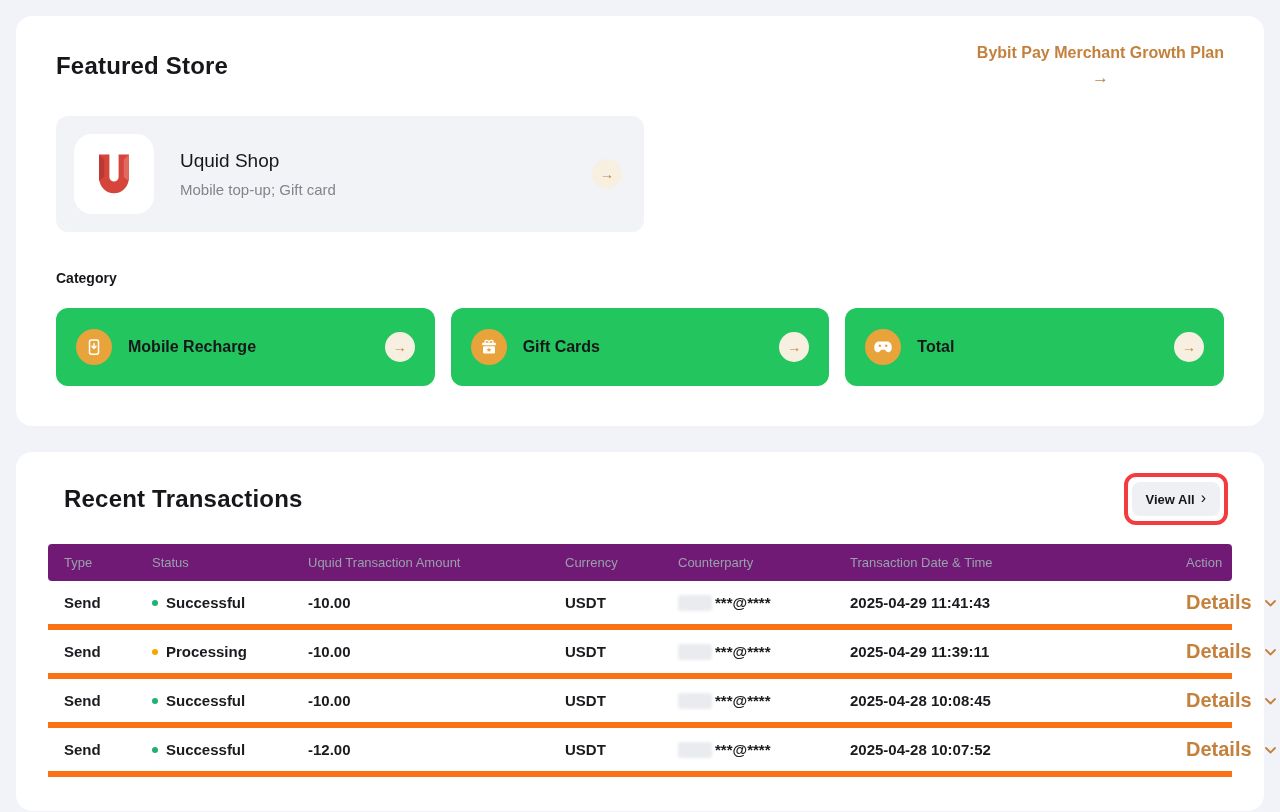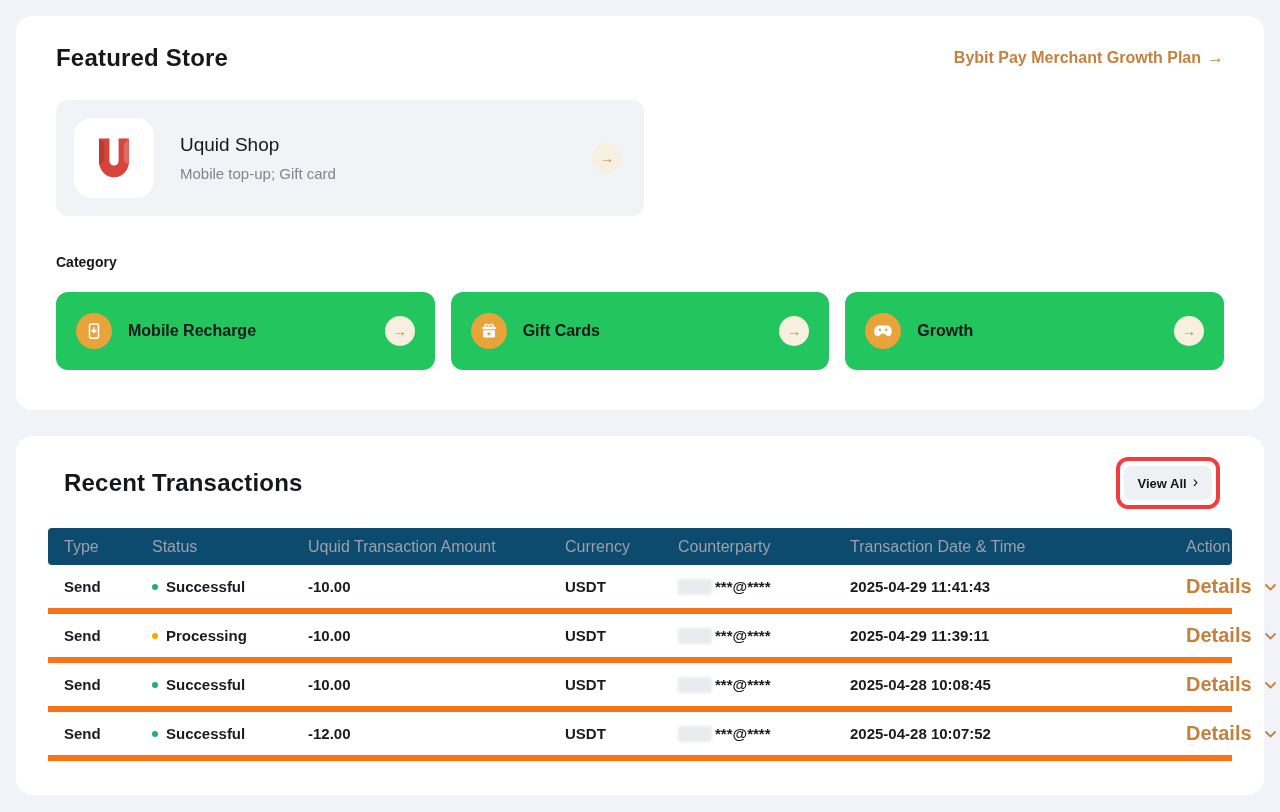--- a/index.html
+++ b/index.html
@@ -16,21 +16,21 @@
     border-radius: 16px;
     margin: 0 16px;
   }
   .panel-featured { margin-top: 16px; padding: 28px 40px 40px 40px; }
   .panel-transactions { margin-top: 26px; padding: 30px 32px 34px 32px; }
 
   .featured-header { display: flex; justify-content: space-between; align-items: center; }
   .section-title { font-size: 24px; font-weight: 700; letter-spacing: 0.2px; }
   .gold-link {
     color: #c4813d; font-size: 16px; font-weight: 700;
-    display: flex; align-items: center; gap: 6px; cursor: pointer;
+    display: flex; align-items: center; gap: 6px; cursor: pointer; flex-direction: column;
   }
   .gold-link .arrow-glyph { font-size: 17px; font-weight: 400; }
 
   .store-card {
     margin-top: 28px;
     width: 588px; height: 116px;
     background: #f2f3f6;
     border-radius: 12px;
     display: flex; align-items: center;
     padding: 0 22px 0 18px;
@@ -62,21 +62,21 @@
   }
   .cat-icon-circle {
     width: 36px; height: 36px; border-radius: 50%;
     background: #e8a33b;
     display: flex; align-items: center; justify-content: center;
     flex-shrink: 0;
   }
   .cat-label { font-size: 16px; font-weight: 700; margin-left: 16px; flex: 1; }
 
   .tx-header { display: flex; justify-content: space-between; align-items: center; padding: 0 0 0 16px; }
-  .view-all-wrap { position: relative; margin-right: 20px; }
+  .view-all-wrap { position: relative; margin-right: 12px; }
   .view-all-btn {
     height: 34px; padding: 0 14px;
     background: #eef0f4; border: none; border-radius: 8px;
     font-family: "Liberation Sans", sans-serif;
     font-size: 13px; font-weight: 700; color: #16171a;
     display: flex; align-items: center; gap: 6px; cursor: pointer;
   }
   .view-all-btn .chev { font-size: 16px; font-weight: 400; line-height: 1; margin-top: -2px; }
   .annotation-box {
     position: absolute; inset: -9px -8px;
@@ -85,22 +85,22 @@
   }
 
   .table { margin-top: 28px; padding: 0 0 0 0; }
   .thead, .trow {
     display: grid;
     grid-template-columns: 88px 156px 257px 113px 172px 336px 1fr;
     align-items: center;
     padding: 0 16px;
   }
   .thead {
-    height: 37px; background: #0c4a6e;
-    font-size: 16px; color: #9aa0ac; border-radius: 4px;
+    height: 37px; background: #701a75;
+    font-size: 13px; color: #9aa0ac; border-radius: 4px;
   }
   .th-action, .td-action { text-align: right; }
   .trow {
     height: 49px;
     border-bottom: 6px solid #f97316;
     font-size: 15px; font-weight: 700; color: #1a1b1f;
   }
   .status-cell { display: flex; align-items: center; }
   .status-dot {
     width: 6px; height: 6px; border-radius: 50%;
@@ -181,21 +181,21 @@
     </div>
 
     <div class="category-card">
       <div class="cat-icon-circle">
         <svg width="20" height="20" viewBox="0 0 24 24">
           <path d="M7.2 5.5 h9.6 a5.6 5.6 0 0 1 5.6 5.6 v3.1 a3.9 3.9 0 0 1-6.9 2.5 L14.2 15.2 h-4.4 l-1.3 1.5 a3.9 3.9 0 0 1-6.9-2.5 v-3.1 a5.6 5.6 0 0 1 5.6-5.6 z" fill="#fff"></path>
           <circle cx="8.2" cy="10.4" r="1.5" fill="#e8a33b"></circle>
           <circle cx="15.8" cy="10.4" r="1.5" fill="#e8a33b"></circle>
         </svg>
       </div>
-      <div class="cat-label">Growth</div>
+      <div class="cat-label">Total</div>
       <div class="arrow-circle">
         <span>→</span>
       </div>
     </div>
   </div>
 </div>
 
 <div class="panel panel-transactions">
   <div class="tx-header">
     <div class="section-title">Recent Transactions</div>

